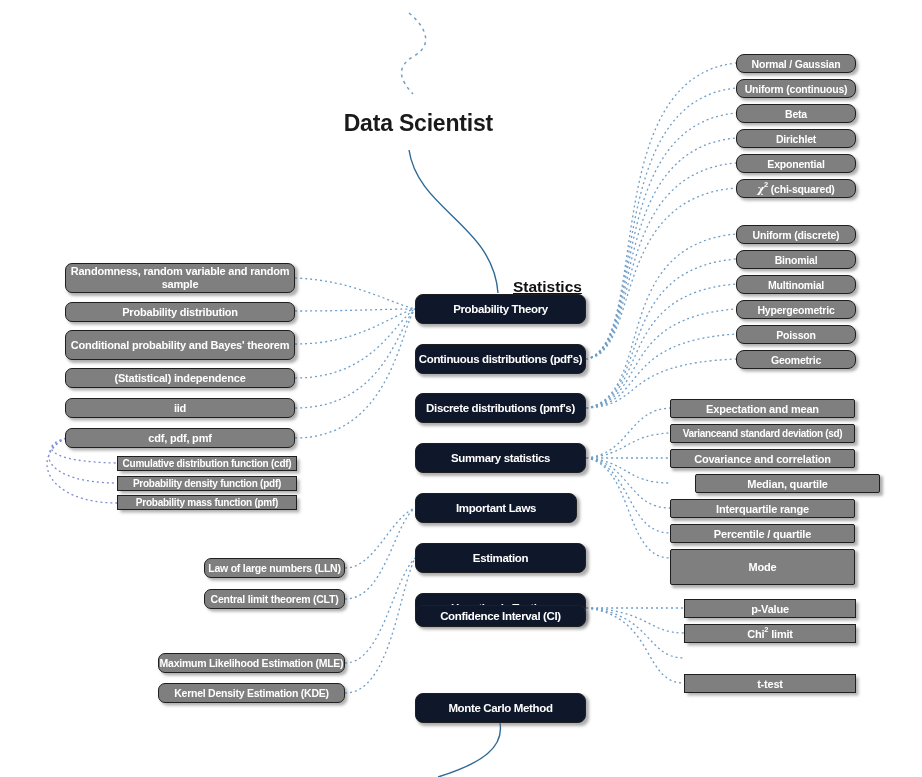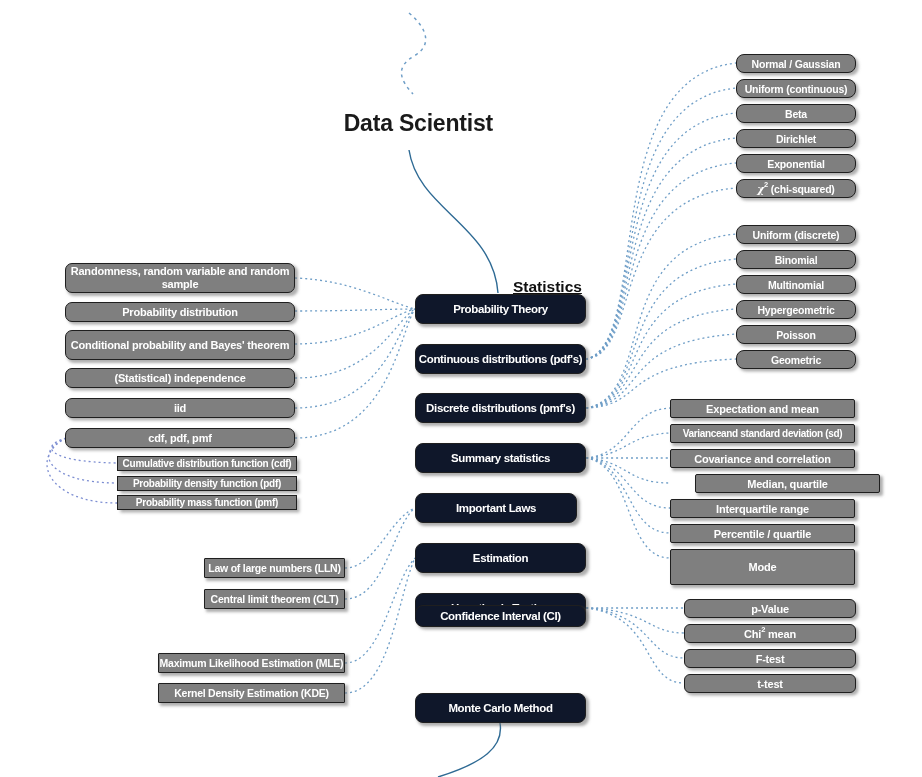--- a/index.html
+++ b/index.html
@@ -23,25 +23,25 @@
     text-align:center; color:#ffffff; font-weight:bold;
     border:1.5px solid #1f1f1f; border-radius:8px;
     box-shadow:2.5px 2.5px 3px rgba(110,110,110,0.55);
     white-space:nowrap;
   }
   .node.wrap { white-space:normal; line-height:13px; }
   .blue  { background:#0f172a; font-size:11.5px; letter-spacing:-0.35px; }
   .gray  { background:#7f7f7f; }
   .ltop  { font-size:11px; letter-spacing:-0.2px; border-radius:7px; }
   .sub   { font-size:10px; letter-spacing:-0.25px; border-radius:0; }
-  .law   { font-size:10.5px; letter-spacing:-0.25px; border-radius:1px; }
+  .law   { font-size:10.5px; letter-spacing:-0.25px; border-radius:7px; }
   .rnode { font-size:10.5px; letter-spacing:-0.2px; border-radius:8px; }
   .snode { font-size:11px; letter-spacing:-0.2px; border-radius:2px; }
   .snode.tight { font-size:10px; letter-spacing:-0.35px; }
-  .hnode { font-size:11px; letter-spacing:-0.2px; border-radius:6px; }
+  .hnode { font-size:11px; letter-spacing:-0.2px; border-radius:0; }
   .chi-sym { font-family:"DejaVu Serif", serif; font-style:italic; white-space:pre; }
   .sup { font-size:7.5px; position:relative; top:-4px; white-space:pre; }
   .rest { white-space:pre; }
 </style>
 </head>
 <body>
 
 <div class="canvas">
 
   <svg class="links" viewBox="0 0 922 777">
@@ -163,18 +163,17 @@
   <div class="node gray snode" style="left:670px;top:449px;width:185px;height:19px">Covariance and correlation</div>
   <div class="node gray snode" style="left:695px;top:474px;width:185px;height:19px">Median, quartile</div>
   <div class="node gray snode" style="left:670px;top:499px;width:185px;height:19px">Interquartile range</div>
   <div class="node gray snode" style="left:670px;top:524px;width:185px;height:19px">Percentile / quartile</div>
   <div class="node gray snode" style="left:670px;top:549px;width:185px;height:36px">Mode</div>
 
   <div class="node gray hnode" style="left:684px;top:599px;width:172px;height:19px">p-Value</div>
   <div class="node gray hnode" style="left:684px;top:624px;width:172px;height:19px">
     <span class="rest">Chi</span>
       <span class="sup">2</span>
-      <span class="rest"> mean</span>
+      <span class="rest"> limit</span>
   </div>
-  <div class="node gray hnode" style="left:684px;top:649px;width:172px;height:19px">F-test</div>
   <div class="node gray hnode" style="left:684px;top:674px;width:172px;height:19px">t-test</div>
 
 </div>
 
 </body></html>

